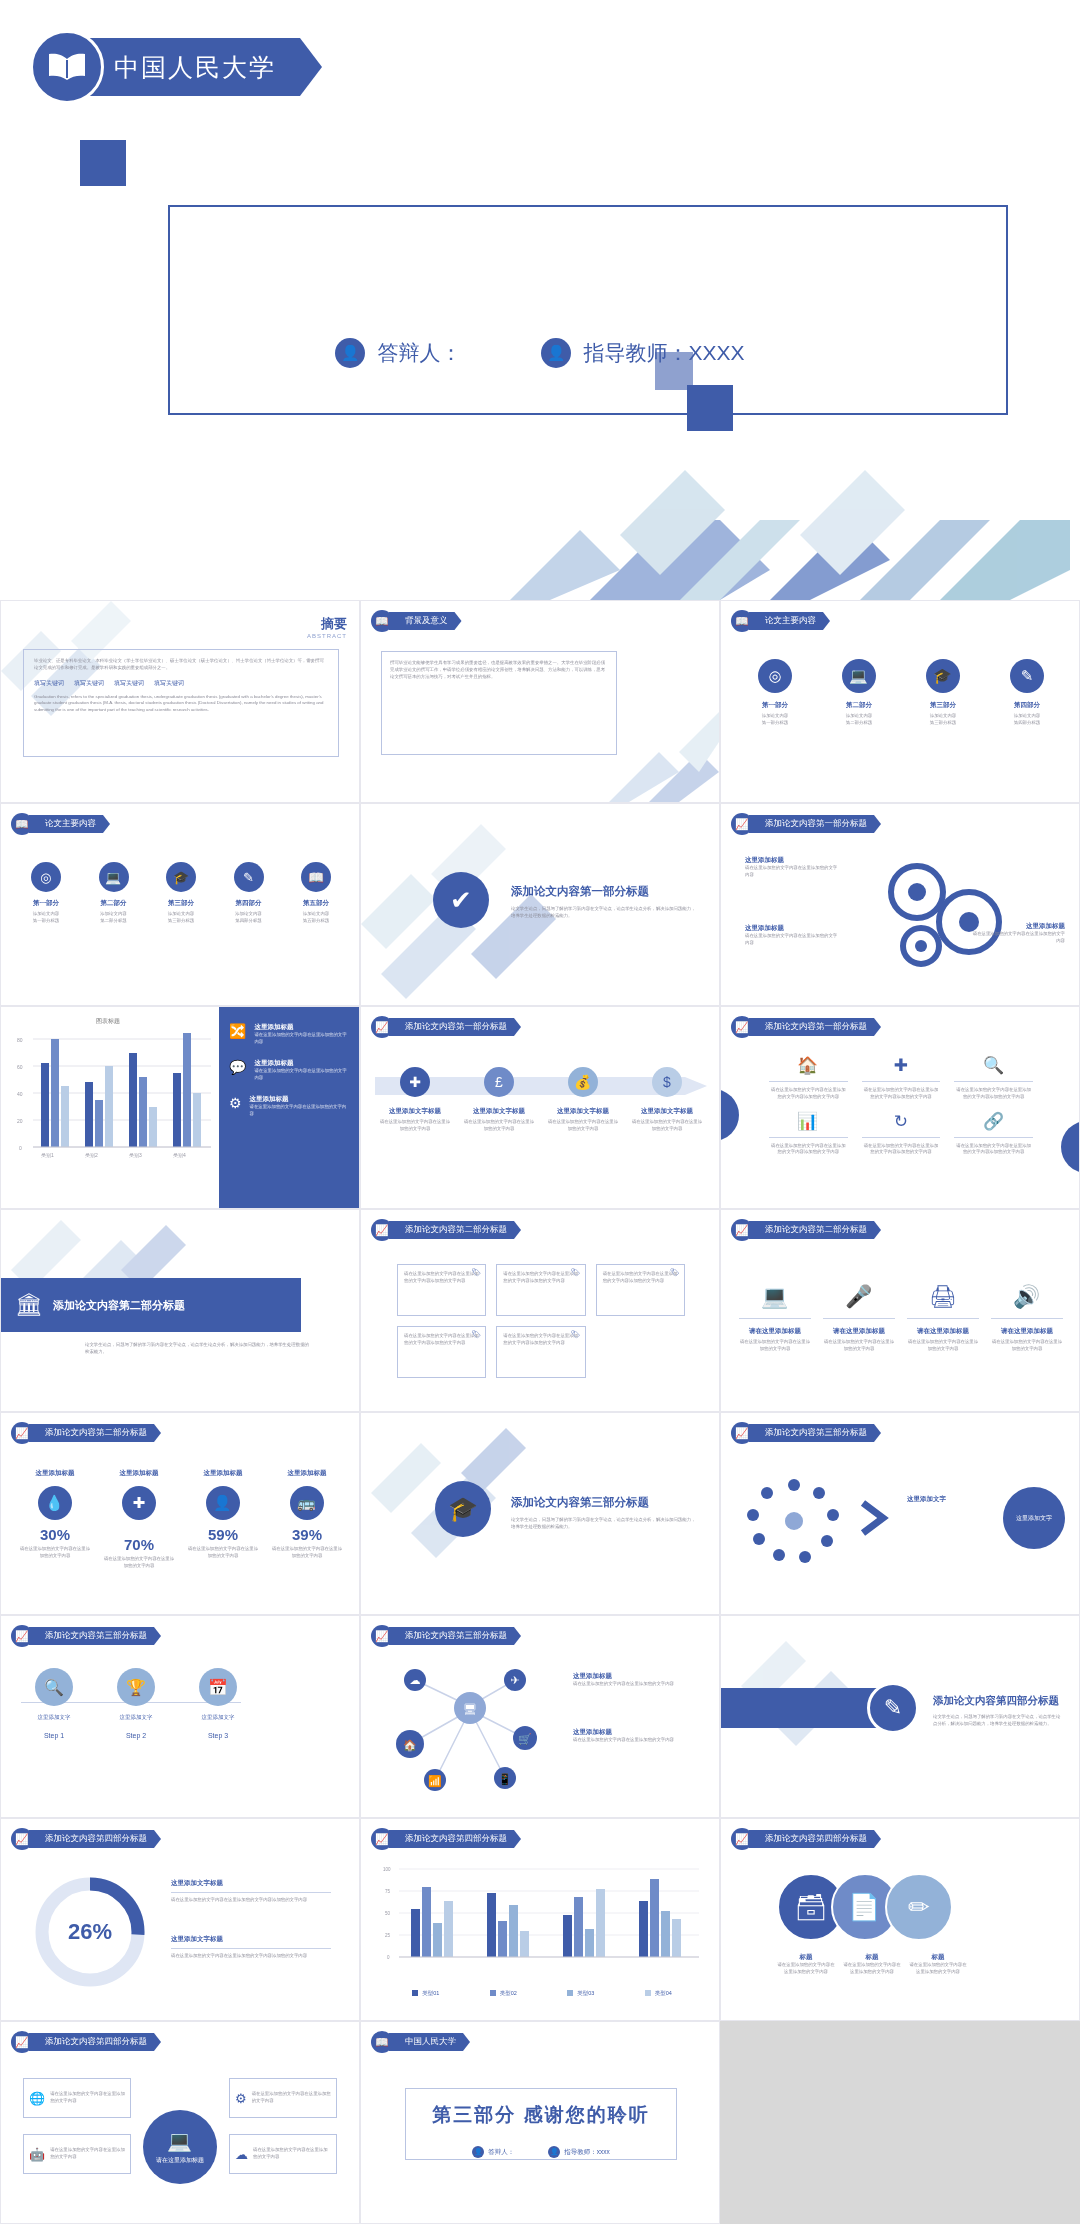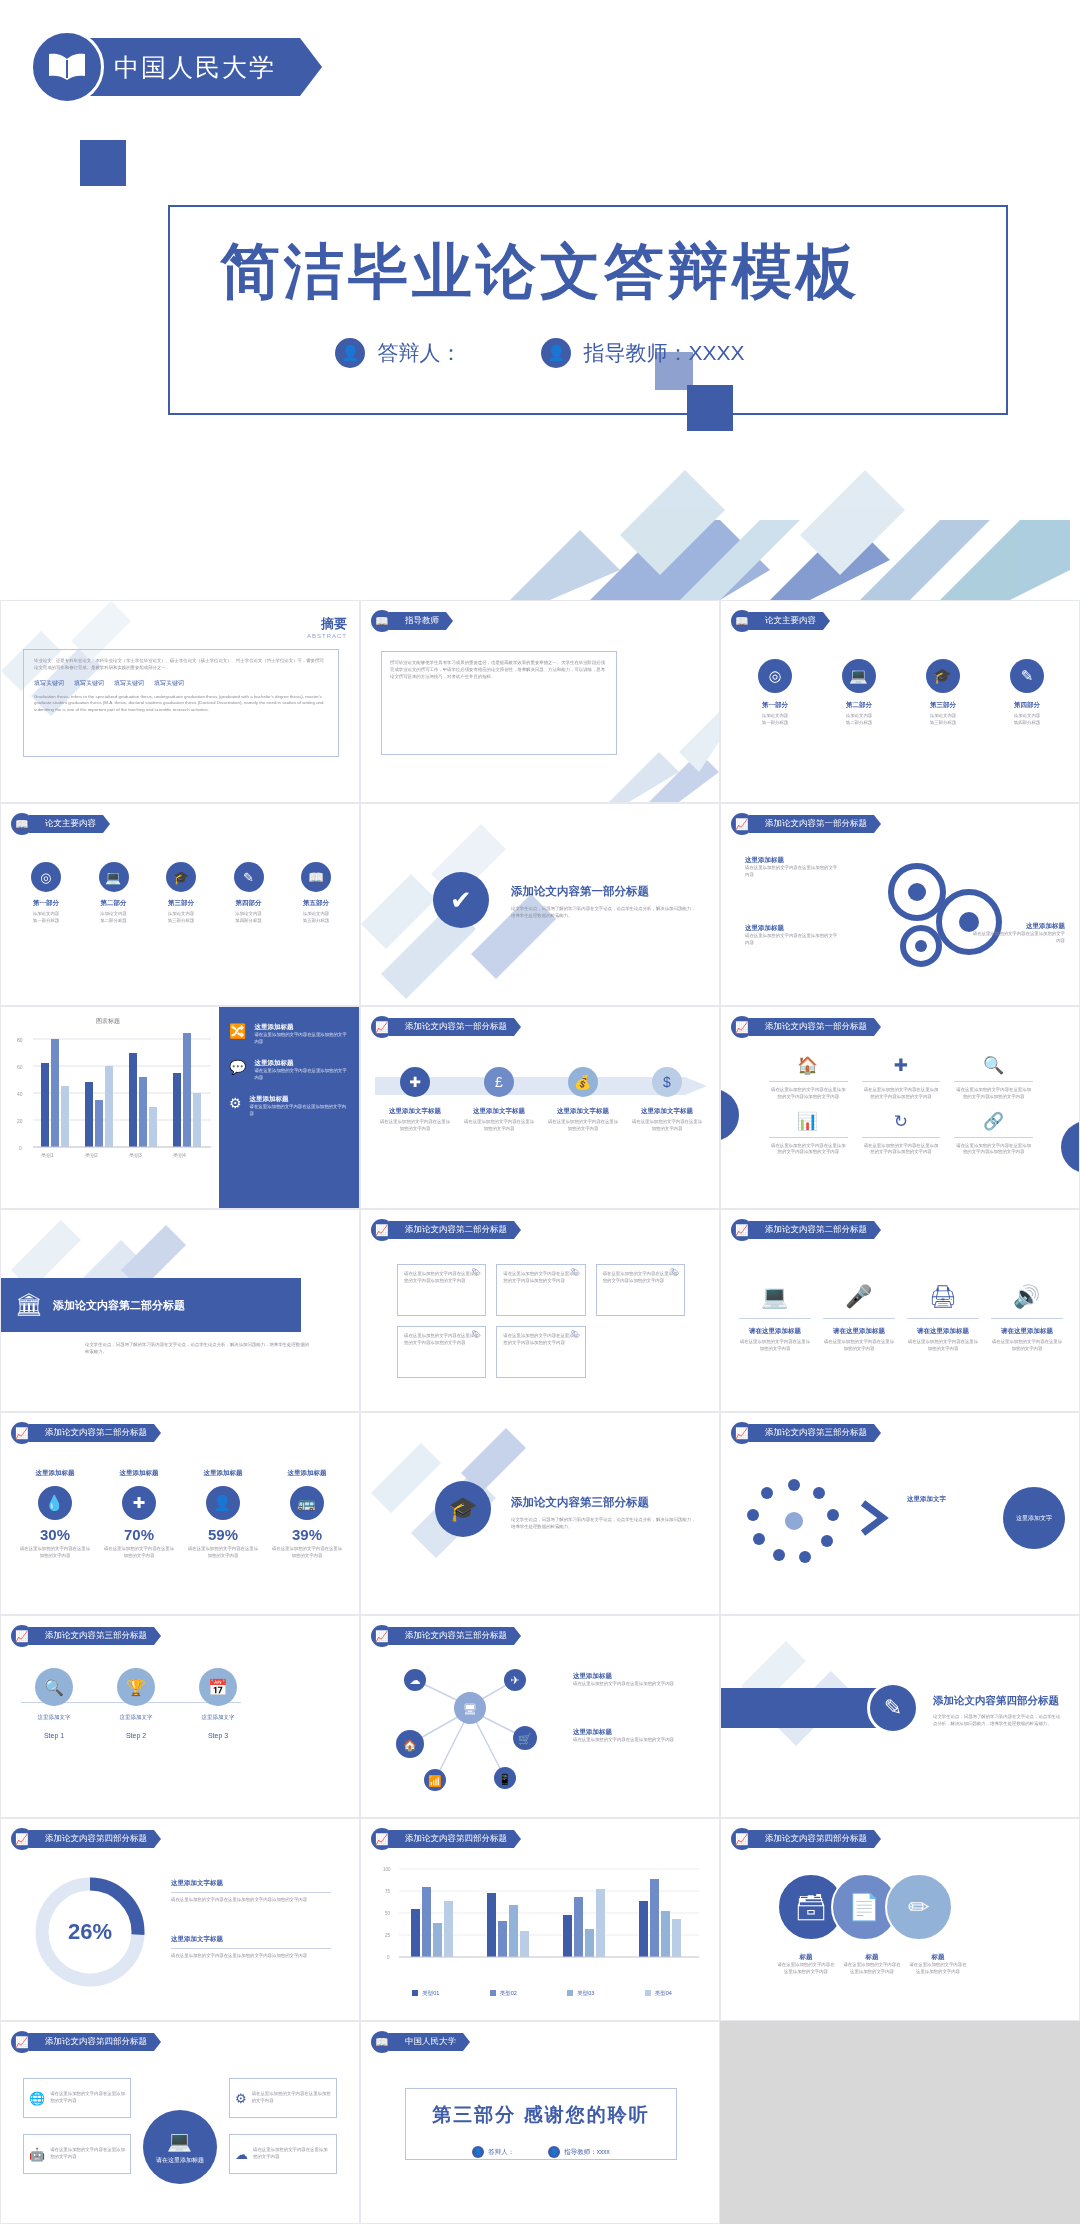--- a/index.html
+++ b/index.html
@@ -114,21 +114,20 @@
       </div>
       <div class="uni-ribbon">中国人民大学</div>
     </div>
 
     <div class="sq" style="left:80px; top:140px; width:46px; height:46px;"></div>
     <div class="sq light" style="left:655px; top:352px; width:38px; height:38px;"></div>
     <div class="sq" style="left:687px; top:385px; width:46px; height:46px;"></div>
 
     <div class="cover-frame"></div>
 
-    <div class="cover-title">简洁毕业论文答辩模板</div>
 
     <div class="cover-meta">
       <div class="mi">
         <span class="circ-icon">👤</span>
         <span>答辩人：</span>
       </div>
       <div class="mi">
         <span class="circ-icon">👤</span>
         <span>指导教师：XXXX</span>
       </div>
@@ -157,21 +156,21 @@
           <span class="lbl">填写关键词</span>
           <span class="lbl">填写关键词</span>
         </div>
         <div class="body-txt">Graduation thesis, refers to the specialized graduation thesis, undergraduate graduation thesis (graduated with a bachelor's degree thesis), master's graduate student graduation thesis (M.A. thesis, doctoral students graduation thesis (Doctoral Dissertation), namely the need in studies of writing and submitting the is one of the important part of the teaching and scientific research activities.</div>
       </div>
     </div>
 
     <div class="slide">
       <div class="s-head">
         <div class="s-badge">📖</div>
-        <div class="s-ribbon">指导教师</div>
+        <div class="s-ribbon">背景及意义</div>
       </div>
       <div class="box-o" style="position:absolute;left:20px;top:50px;width:236px;height:104px;padding:8px;">
         <div class="body-txt">撰写毕业论文能够使学生具有学习成果的重要途径，也是提高教学效果的重要举措之一。大学生在毕业阶段必须完成学业论文的撰写工作，申请学位必须要有相应的论文原创性，培养解决问题、方法和能力，可以训练，思考论文撰写基本的方法与技巧，对考试产生并且的指标。</div>
       </div>
       <svg class="deco" style="right:0;bottom:0;" width="130" height="110">
           <g opacity=".5">
             <polygon points="20,110 70,60 90,80 40,110" fill="#b9cde6"></polygon>
             <polygon points="60,110 110,60 130,80 90,110" fill="#8fa8d6"></polygon>
             <polygon points="90,60 130,20 130,50 110,80" fill="#cfe0ec"></polygon>
           </g>
@@ -522,21 +521,21 @@
       <div style="position:absolute;left:18px;top:56px;width:324px;display:flex;justify-content:space-between;">
         <div style="width:72px;text-align:center;">
           <div class="lbl-b">这里添加标题</div>
           <div class="chip-circle" style="width:34px;height:34px;margin:8px auto 0;font-size:15px;">💧</div>
           <div style="font-size:15px;color:#3f5ca9;font-weight:bold;margin-top:6px;">30%</div>
           <div class="body-txt" style="margin-top:3px;">请在这里添加您的文字内容在这里添加您的文字内容</div>
         </div>
         <div style="width:72px;text-align:center;">
           <div class="lbl-b">这里添加标题</div>
           <div class="chip-circle" style="width:34px;height:34px;margin:8px auto 0;font-size:15px;">✚</div>
-          <div style="font-size:15px;color:#3f5ca9;font-weight:bold;margin-top:6px;">70%</div>
+          <div style="font-size:15px;color:#3f5ca9;font-weight:bold;margin-top:16px;">70%</div>
           <div class="body-txt" style="margin-top:3px;">请在这里添加您的文字内容在这里添加您的文字内容</div>
         </div>
         <div style="width:72px;text-align:center;">
           <div class="lbl-b">这里添加标题</div>
           <div class="chip-circle" style="width:34px;height:34px;margin:8px auto 0;font-size:15px;">👤</div>
           <div style="font-size:15px;color:#3f5ca9;font-weight:bold;margin-top:6px;">59%</div>
           <div class="body-txt" style="margin-top:3px;">请在这里添加您的文字内容在这里添加您的文字内容</div>
         </div>
         <div style="width:72px;text-align:center;">
           <div class="lbl-b">这里添加标题</div>

